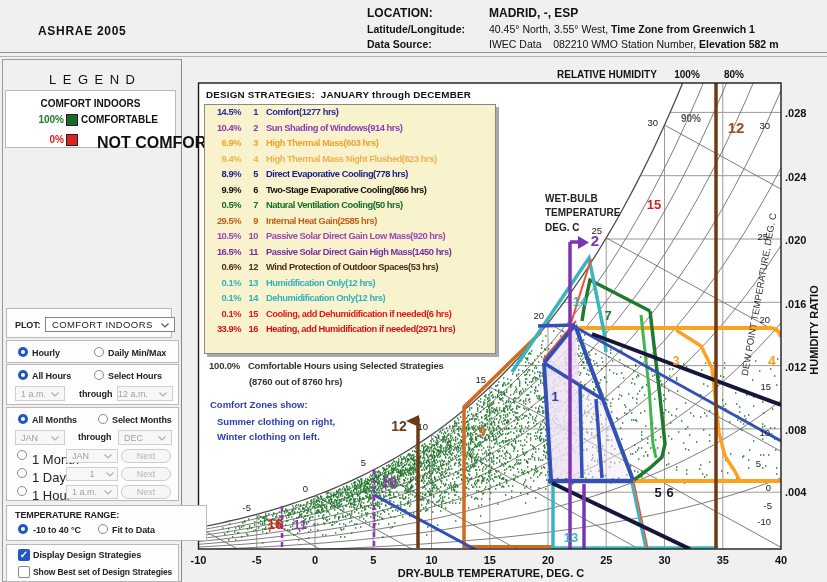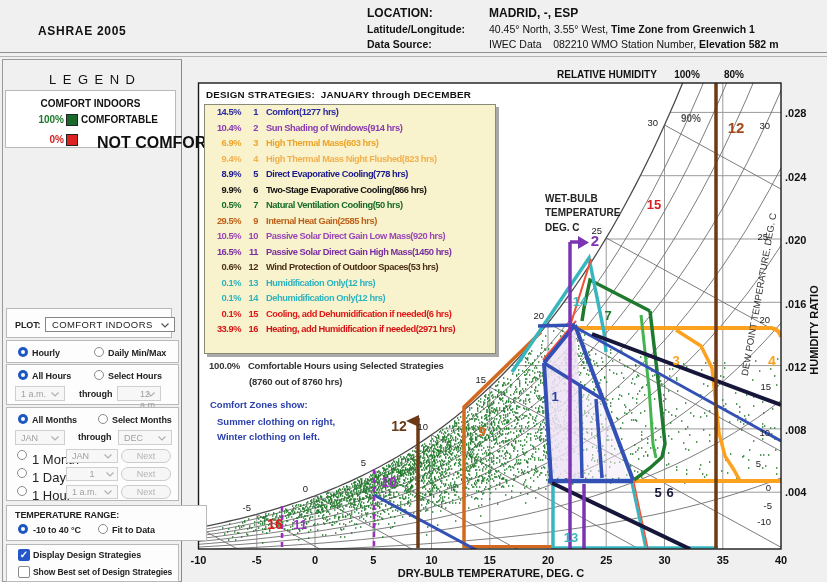--- a/index.html
+++ b/index.html
@@ -229,21 +229,21 @@
   <div class="box" style="left:3px;top:304px;width:173px;height:41px">
     <span class="radio ron" style="left:11px;top:5px"></span>
       <div class="lab" style="left:25px;top:6px">All Hours</div>
     <span class="radio roff" style="left:87px;top:5px"></span>
       <div class="lab" style="left:101px;top:6px">Select Hours</div>
     <div class="ddd" style="left:8px;top:21px;width:50px;height:15px;padding:2px 0 0 5px">1 a.m.
       <svg class="chev" viewBox="0 0 8 5">
           <polyline points="0.5,0.5 4,4 7.5,0.5" stroke="#b0b0b0" fill="none" stroke-width="1.2"></polyline>
         </svg></div>
     <div class="lab" style="left:72px;top:24px">through</div>
-    <div class="ddd" style="left:110px;top:21px;width:44px;height:15px;padding:2px 0 0 22px">12 a.m.
+    <div class="ddd" style="left:110px;top:21px;width:56px;height:15px;padding:2px 0 0 0">12 a.m.
       <svg class="chev" viewBox="0 0 8 5">
           <polyline points="0.5,0.5 4,4 7.5,0.5" stroke="#b0b0b0" fill="none" stroke-width="1.2"></polyline>
         </svg></div>
   </div>
 
   <div class="box" style="left:3px;top:347px;width:173px;height:94px">
     <span class="radio ron" style="left:11px;top:6px"></span>
       <div class="lab" style="left:25px;top:7px">All Months</div>
     <span class="radio roff" style="left:91px;top:6px"></span>
       <div class="lab" style="left:105px;top:7px">Select Months</div>

